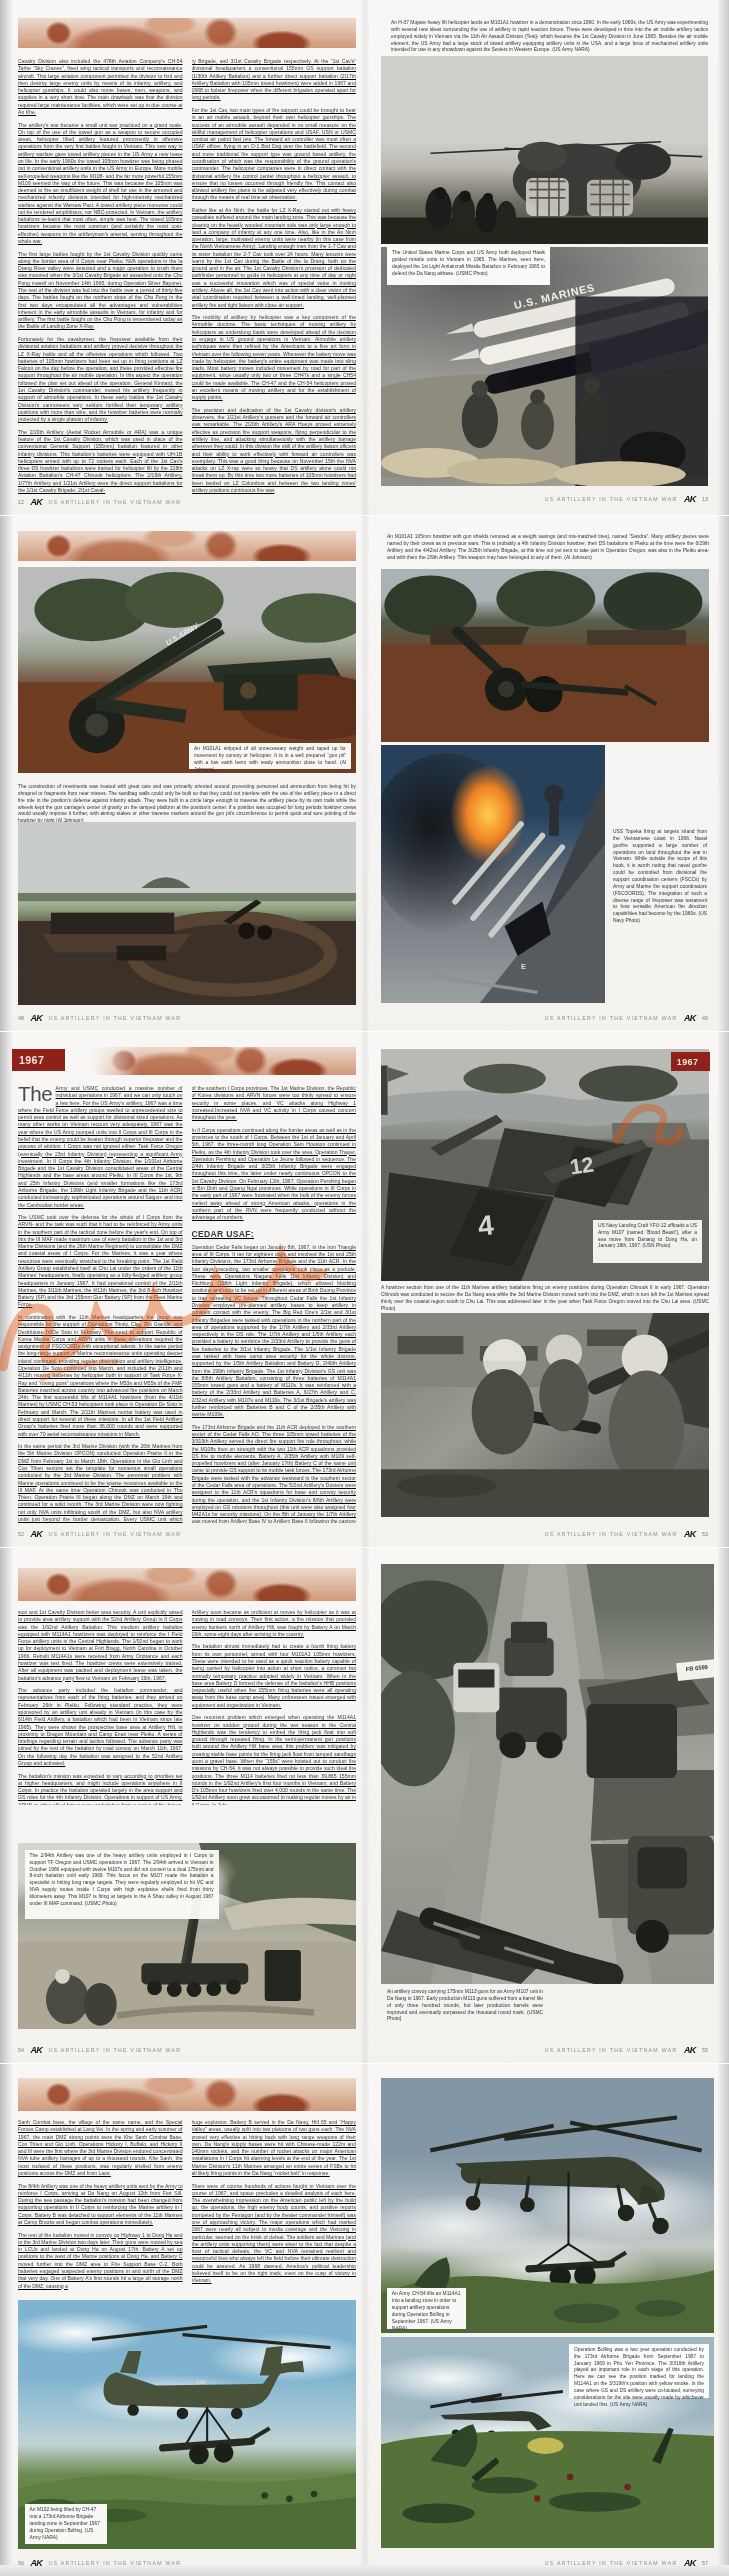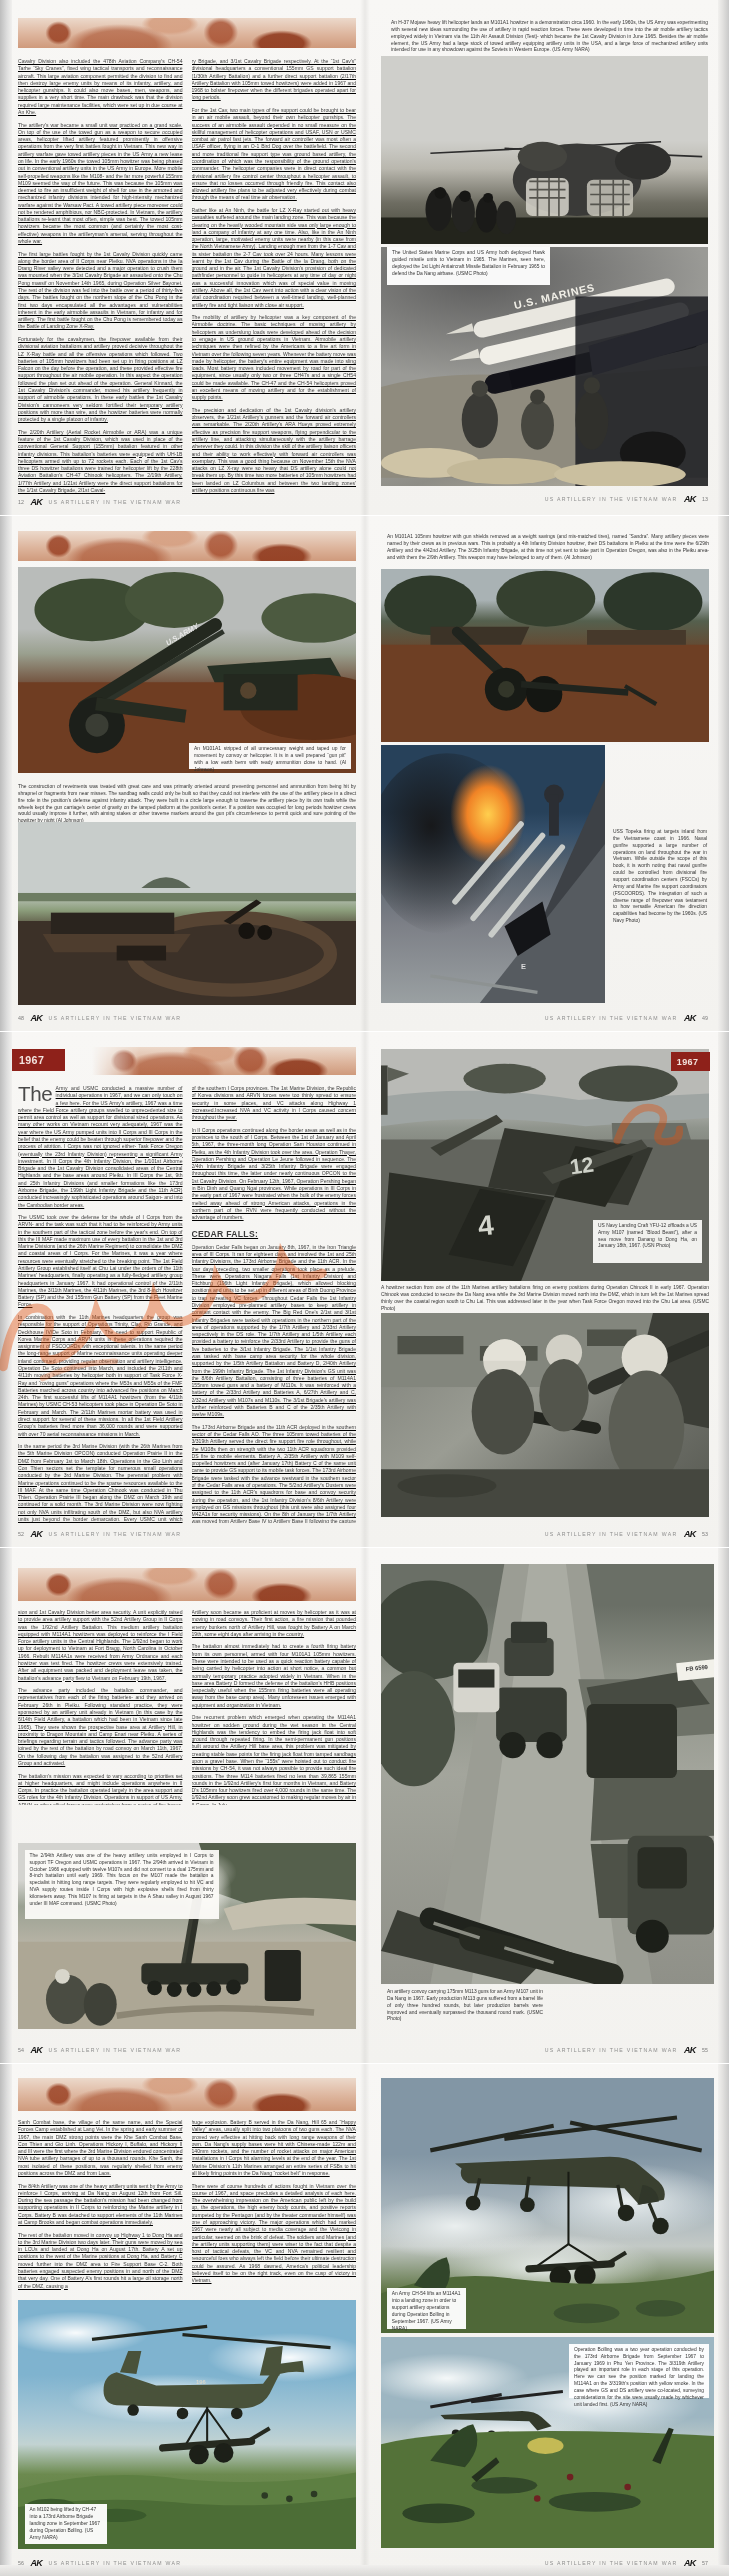--- a/index.html
+++ b/index.html
@@ -259,21 +259,21 @@
     <div class="cols" style="left:18px;top:53px;width:338px;height:438px">
       <div class="col">
         <p class="p"><span class="dropcap">The</span><span>Army and USMC conducted a massive number of individual operations in 1967, and we can only touch on a few here. For the US Army's artillery, 1967 was a time where the Field Force artillery groups swelled to unprecedented size to permit area control as well as support for divisional sized operations. As many other works on Vietnam recount very adequately, 1967 was the year where the US Army pumped units into II Corps and III Corps in the belief that the enemy could be beaten through superior firepower and the process of attrition. I Corps was not ignored either- Task Force Oregon (eventually the 23rd Infantry Division) representing a significant Army investment. In II Corps the 4th Infantry Division, the 1/101st Airborne Brigade and the 1st Cavalry Division consolidated areas of the Central Highlands and the base areas around Pleiku. In III Corps the 1st, 9th and 25th Infantry Divisions (and smaller formations like the 173rd Airborne Brigade, the 199th Light Infantry Brigade and the 11th ACR) conducted increasingly sophisticated operations around Saigon- and into the Cambodian border areas.</span></p>
         <p class="p">The USMC took over the defense for the whole of I Corps from the ARVN- and the task was such that it had to be reinforced by Army units in the southern part of the tactical zone before the year's end. On top of this the III MAF made maximum use of every battalion in the 1st and 3rd Marine Divisions (and the 26th Marine Regiment) to consolidate the DMZ and coastal areas of I Corps. For the Marines, it was a year where resources were eventually stretched to the breaking point. The 1st Field Artillery Group established itself at Chu Lai under the orders of the 11th Marines' headquarters, finally operating as a fully-fledged artillery group headquarters in January 1967. It had operational control of the 2/11th Marines, the 3/11th Marines, the 4/11th Marines, the 3rd 8-inch Howitzer Battery (SP) and the 3rd 155mm Gun Battery (SP) from the Fleet Marine Force.</p>
         <p class="p">In combination with the 11th Marines headquarters the group was responsible for the support of Operations Trinity, Clay, Rio Grande, and Deckhouse IV/De Soto in February. The need to support Republic of Korea Marine Corps and ARVN units in these operations required the assignment of FSCOORDs with exceptional talents. In the same period the long-range support of Marine reconnaissance units operating deeper inland continued, providing regular observation and artillery intelligence. Operation De Soto continued into March, and included the 2/11th and 4/11th moving batteries by helicopter both in support of Task Force X-Ray and “roving guns” operations where the M53s and M55s of the FMF Batteries marched across country into advanced fire positions on March 24th. The first successful lifts of M114A1 howitzers (from the 4/11th Marines) by USMC CH-53 helicopters took place in Operation De Soto in February and March. The 2/11th Marines mortar battery was used in direct support for several of these missions. In all the 1st Field Artillery Group's batteries fired more than 36,000 rounds and were supported with over 70 aerial reconnaissance missions in March.</p>
         <p class="p">In the same period the 3rd Marine Division (with the 26th Marines from the 5th Marine Division OPCON) conducted Operation Prairie II in the DMZ from February 1st to March 18th. Operations in the Gio Linh and Con Thien sectors set the template for numerous small operations conducted by the 3rd Marine Division. The perennial problem with Marine operations continued to be the sparse resources available to the III MAF. At the same time Operation Chinook was conducted in Thu Thien. Operation Prairie III began along the DMZ on March 19th and continued for a solid month. The 3rd Marine Division were now fighting not only NVA units infiltrating south of the DMZ, but also NVA artillery units just beyond the border demarcation. Every USMC unit which moved northwards denuded the defenses</p>
       </div>
       <div class="col">
         <p class="p">of the southern I Corps provinces. The 1st Marine Division, the Republic of Korea divisions and ARVN forces were too thinly spread to ensure security in some places, and VC attacks along Highway 1 increased.Increased NVA and VC activity in I Corps caused concern throughout the year.</p>
         <p class="p">In II Corps operations continued along the border areas as well as in the provinces to the south of I Corps. Between the 1st of January and April 5th, 1967, the three-month long Operation Sam Houston continued in Pleiku, as the 4th Infantry Division took over the area. Operation Thayer, Operation Pershing and Operation Le Jeune followed in sequence. The 2/4th Infantry Brigade and 3/25th Infantry Brigade were engaged throughout this time, the latter under nearly continuous OPCON to the 1st Cavalry Division. On February 12th, 1967, Operation Pershing began in Bin Dinh and Quang Ngai provinces. While operations in III Corps in the early part of 1967 were frustrated when the bulk of the enemy forces melted away ahead of strong American attacks, operations in the northern part of the RVN were frequently conducted without the advantage of numbers.</p>
-        <div class="subhead">CEDAR FALLS:</div>
+        <div class="subhead">CEDAR USAF:</div>
         <p class="p">Operation Cedar Falls began on January 8th, 1967, in the Iron Triangle area of III Corps. It ran for eighteen days and involved the 1st and 25th Infantry Divisions, the 173rd Airborne Brigade and the 11th ACR. In the four days preceding, two smaller operations took place as a prelude. These were Operations Niagara Falls (1st Infantry Division) and Fitchburg (196th Light Infantry Brigade), which allowed blocking positions and units to be set up in different areas of Binh Duong Province to trap retreating VC forces. Throughout Cedar Falls the 1st Infantry Division employed pre-planned artillery bases to keep artillery in constant contact with the enemy. The Big Red One's 2/1st and 3/1st Infantry Brigades were tasked with operations in the northern part of the area of operations supported by the 1/7th Artillery and 2/33rd Artillery respectively in the DS role. The 1/7th Artillery and 1/5th Artillery each provided a battery to reinforce the 2/33rd Artillery to provide the guns of five batteries to the 3/1st Infantry Brigade. The 1/1st Infantry Brigade was tasked with base camp area security for the whole division, supported by the 1/5th Artillery Battalion and Battery D, 2/40th Artillery from the 199th Infantry Brigade. The 1st Infantry Division's GS unit was the 8/6th Artillery Battalion, consisting of three batteries of M114A1 155mm towed guns and a battery of M110s. It was reinforced with a battery of the 2/33rd Artillery and Batteries A, 6/27th Artillery and C, 2/32nd Artillery with M107s and M110s. The 3/1st Brigade's artillery was further reinforced with Batteries B and C of the 2/35th Artillery with twelve M109s.</p>
         <p class="p">The 173rd Airborne Brigade and the 11th ACR deployed in the southern sector of the Cedar Falls AO. The three 105mm towed batteries of the 3/319th Artillery served the direct fire support fire role throughout, while the M108s then on strength with the two 11th ACR squadrons provided DS fire to mobile elements. Battery A, 2/35th Artillery with M109 self-propelled howitzers and (after January 17th) Battery C of the same unit came to provide GS support to its mobile task forces. The 173rd Airborne Brigade were tasked with the advance westward in the southern sector of the Cedar Falls area of operations. The 5/2nd Artillery's Dusters were assigned to the 11th ACR's squadrons for base and convoy security during the operation, and the 1st Infantry Division's 8/6th Artillery were employed on GS missions throughout (this unit were also assigned four M42A1s for security missions). On the 8th of January the 1/7th Artillery was moved from Artillery Base IV to Artillery Base II following the capture of Ben Suc by the division.</p>
       </div>
     </div>
 
     <div class="footer" style="left:18px;top:497px">
       <span class="pgno">52</span>
       <span class="ak">AK</span>
       <span class="ftitle">US ARTILLERY IN THE VIETNAM WAR</span>
     </div>

